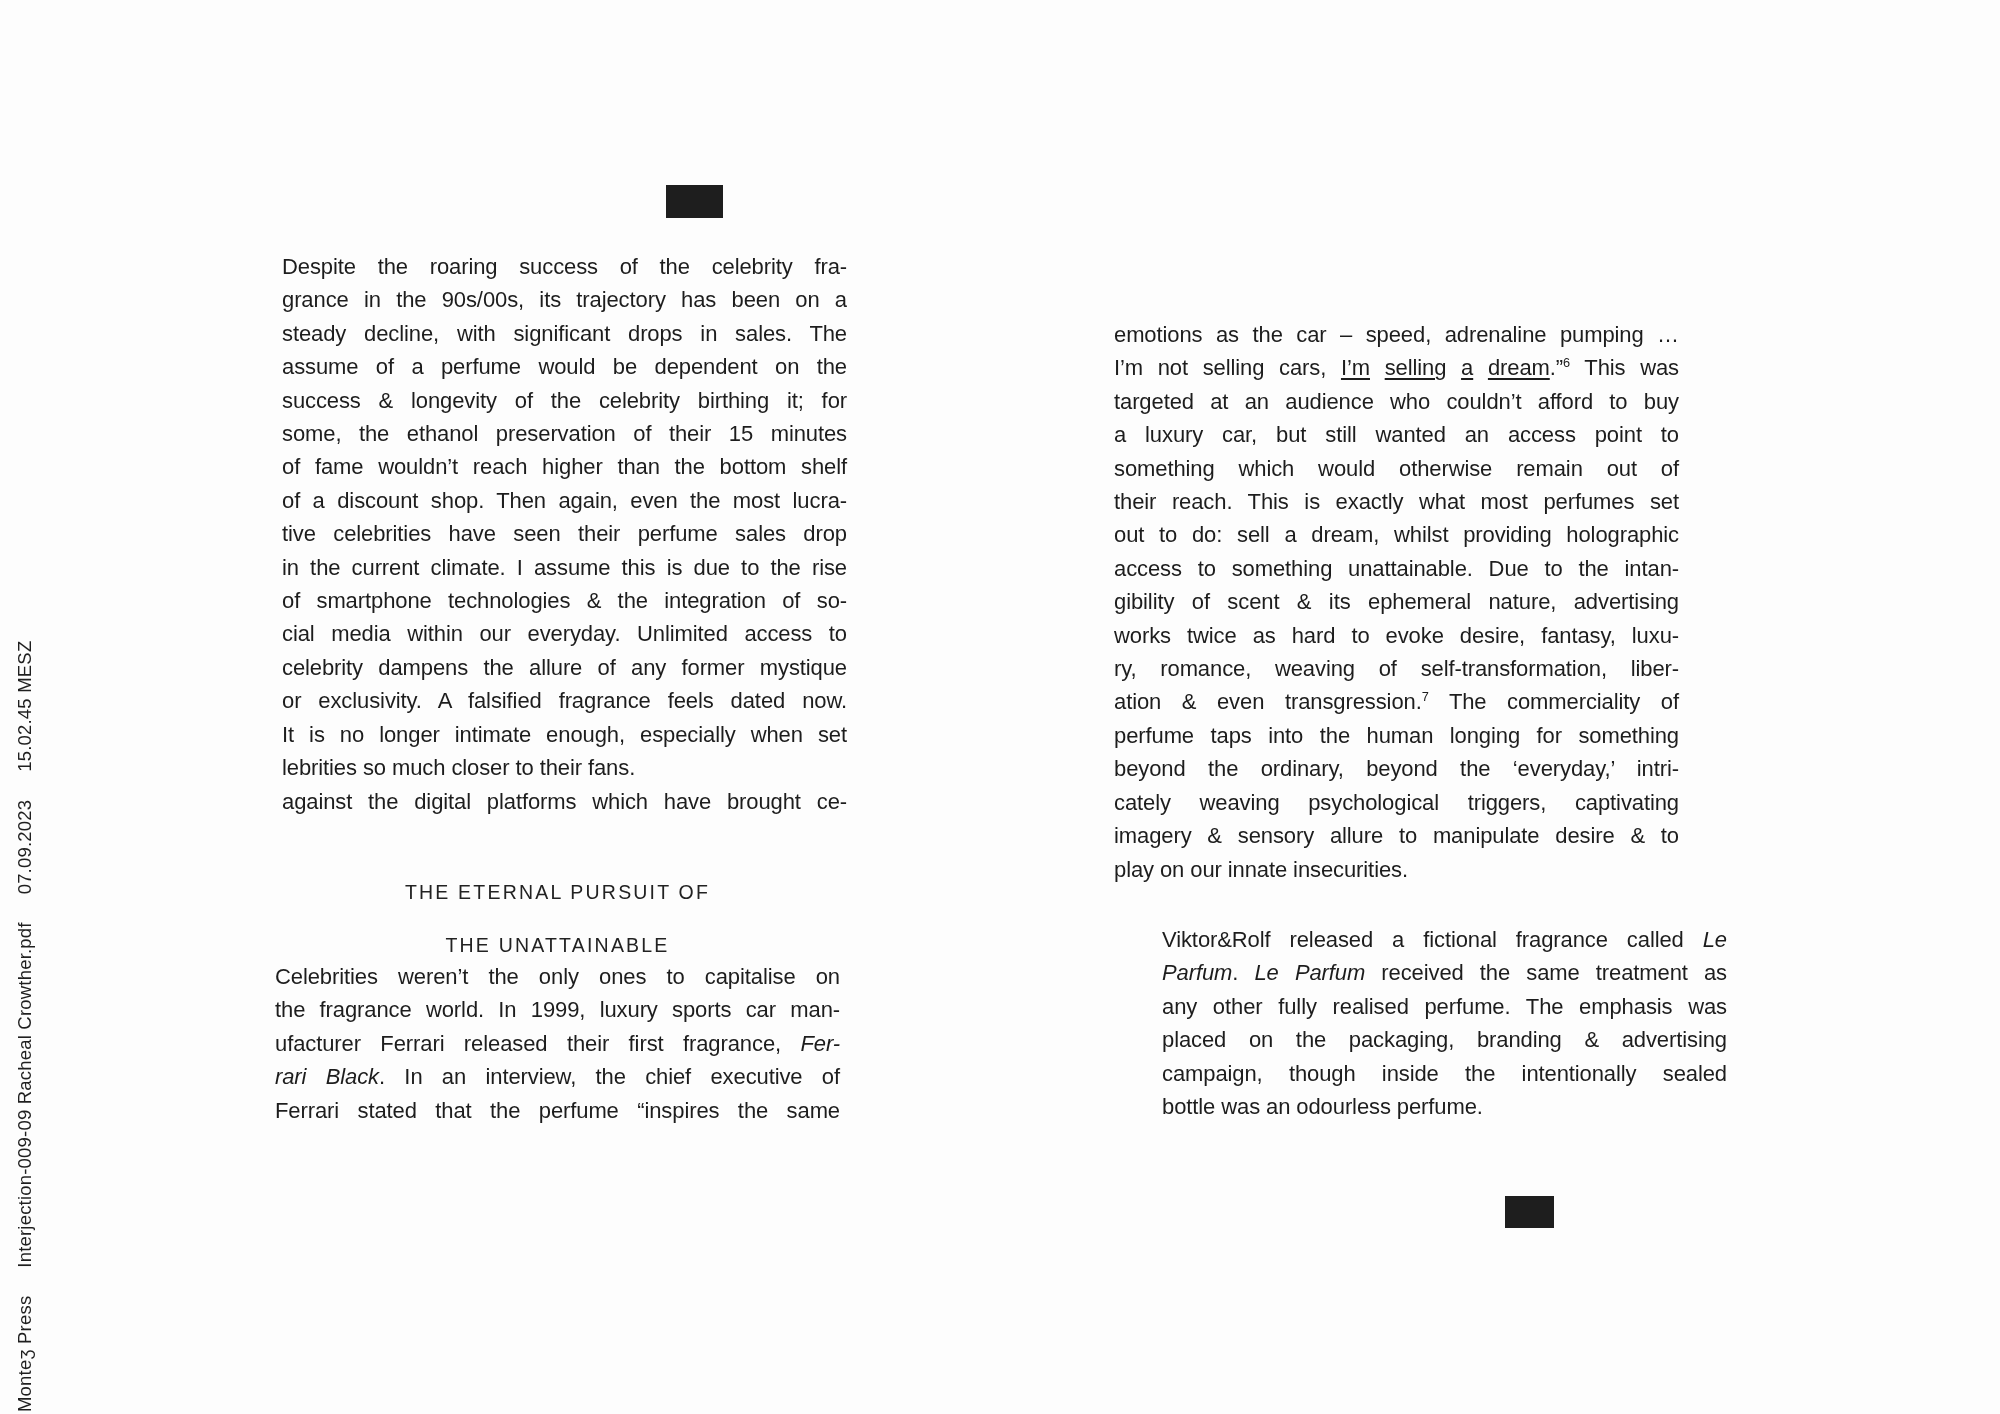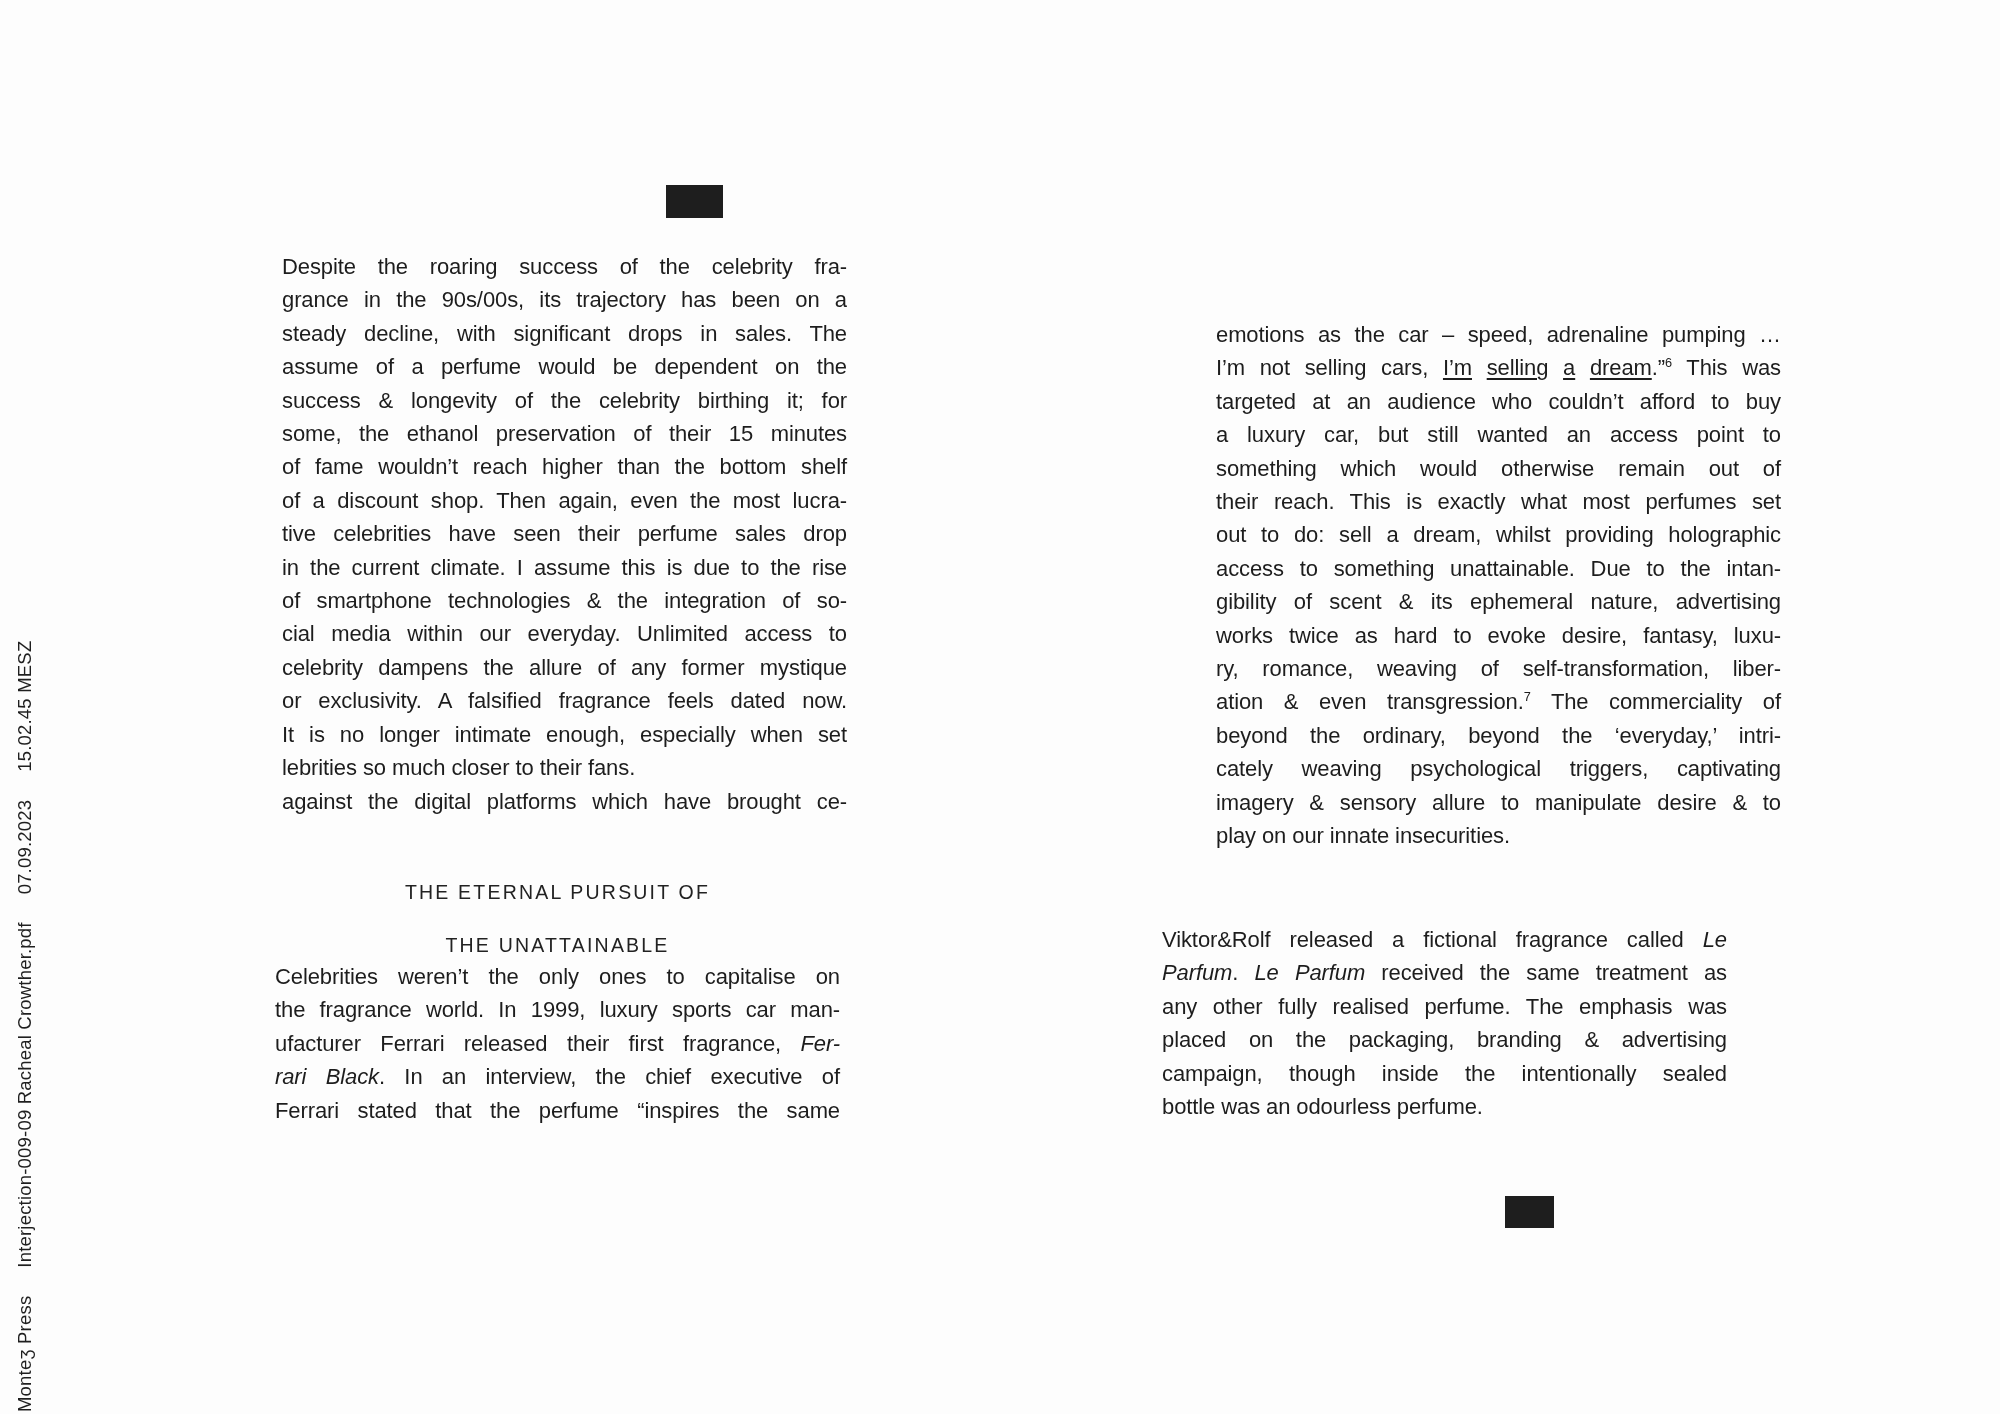--- a/index.html
+++ b/index.html
@@ -51,21 +51,21 @@
     white-space: nowrap;
     display: flex;
     gap: 28px;
     font-size: 18.5px;
     letter-spacing: 0.2px;
     color: #1f1f1f;
   }
   #left-p1 { left: 282px; top: 250px; }
   #left-heading { left: 275px; top: 856px; }
   #left-p2 { left: 275px; top: 960px; }
-  #right-p1 { left: 1216px; top: 318px; }
+  #right-p1 { left: 1114px; top: 318px; }
   #right-p2 { left: 1162px; top: 923px; }
 </style>
 </head>
 <body>
 
 <div class="canvas">
 
   <div class="sidebar">
     <span>Monteʒ Press</span>
     <span>Interjection-009-09 Racheal Crowther.pdf</span>
@@ -114,20 +114,21 @@
       <div class="line">targeted at an audience who couldn’t afford to buy</div>
       <div class="line">a luxury car, but still wanted an access point to</div>
       <div class="line">something which would otherwise remain out of</div>
       <div class="line">their reach. This is exactly what most perfumes set</div>
       <div class="line">out to do: sell a dream, whilst providing holographic</div>
       <div class="line">access to something unattainable. Due to the intan-</div>
       <div class="line">gibility of scent &amp; its ephemeral nature, advertising</div>
       <div class="line">works twice as hard to evoke desire, fantasy, luxu-</div>
       <div class="line">ry, romance, weaving of self-transformation, liber-</div>
       <div class="line">ation &amp; even transgression.<span class="sup">7</span> The commerciality of</div>
+      <div class="line">perfume taps into the human longing for something</div>
       <div class="line">beyond the ordinary, beyond the ‘everyday,’ intri-</div>
       <div class="line">cately weaving psychological triggers, captivating</div>
       <div class="line">imagery &amp; sensory allure to manipulate desire &amp; to</div>
       <div class="line flush">play on our innate insecurities.</div>
     </div>
 
   <div id="right-p2" class="col-block para">
       <div class="line">Viktor&amp;Rolf released a fictional fragrance called <span class="i">Le</span></div>
       <div class="line"><span class="i">Parfum</span>. <span class="i">Le Parfum</span> received the same treatment as</div>
       <div class="line">any other fully realised perfume. The emphasis was</div>

